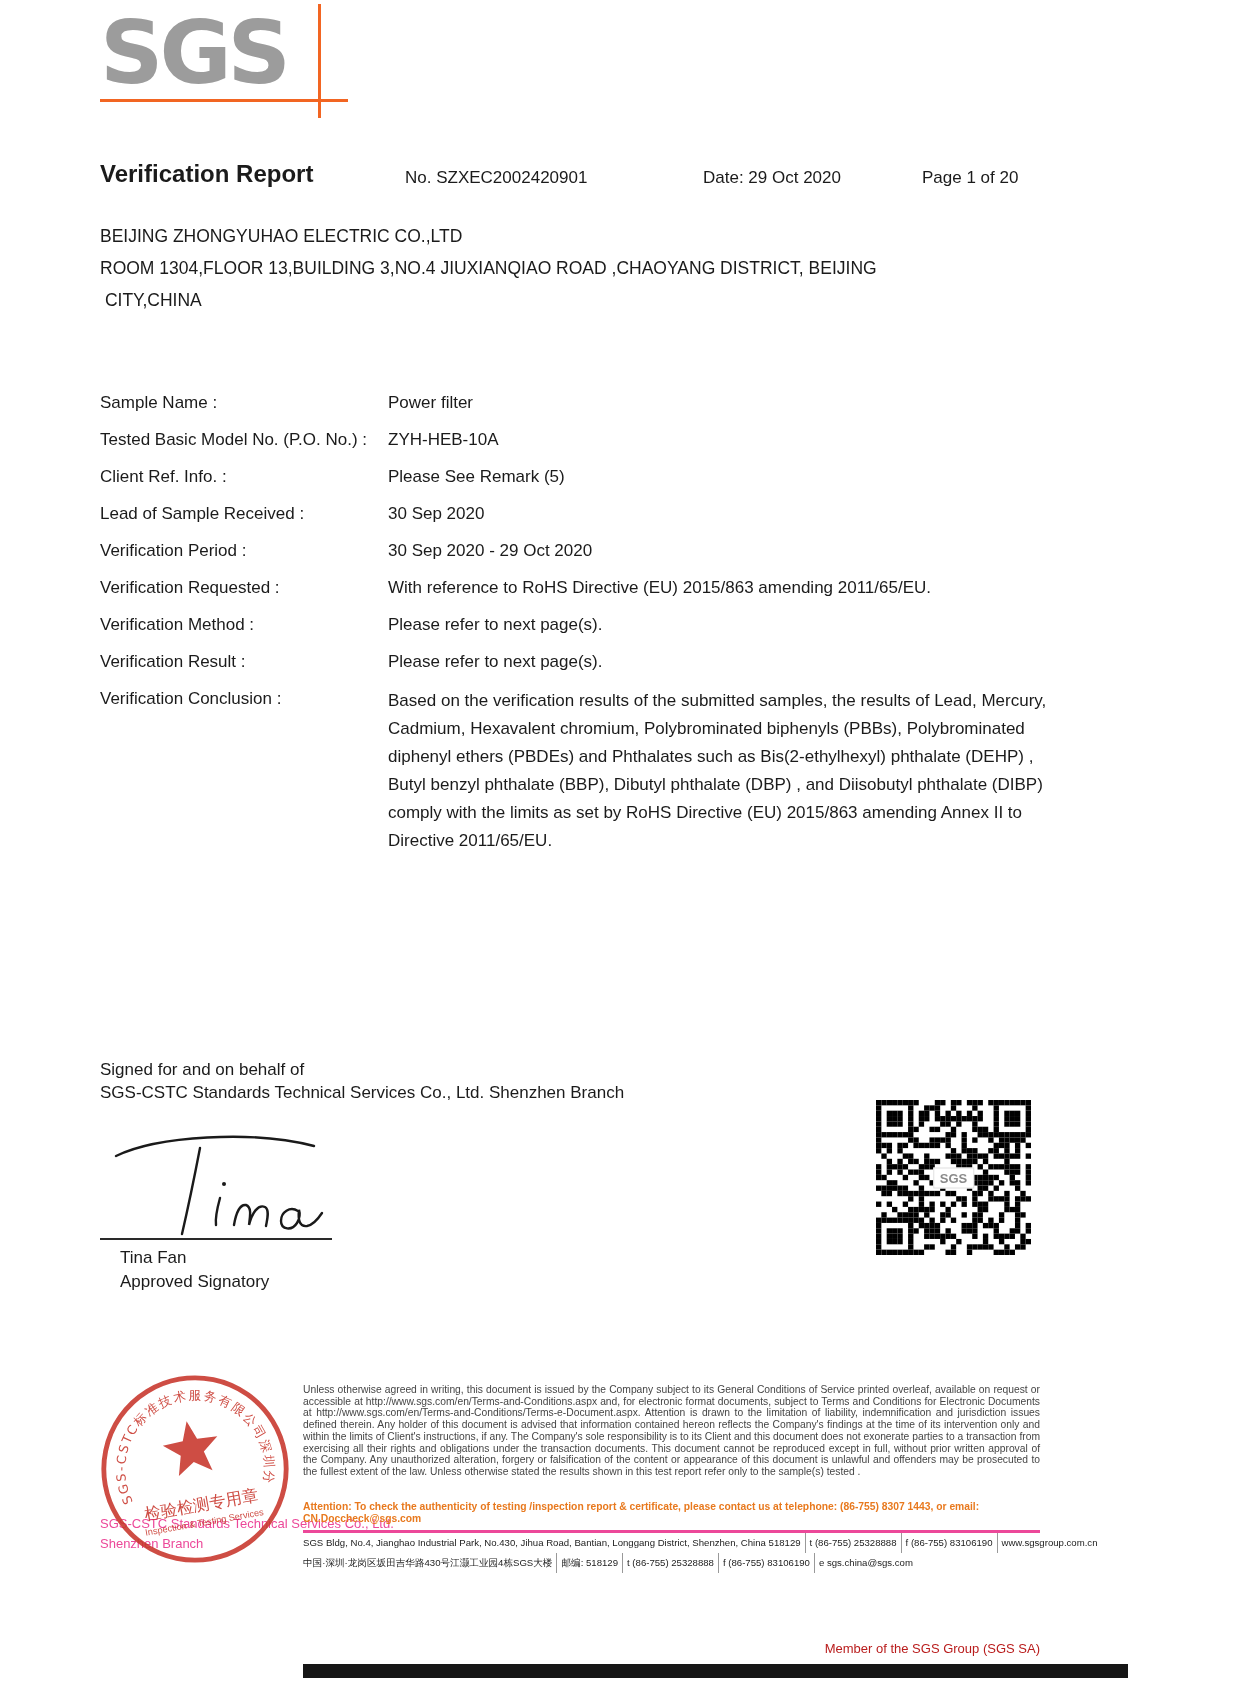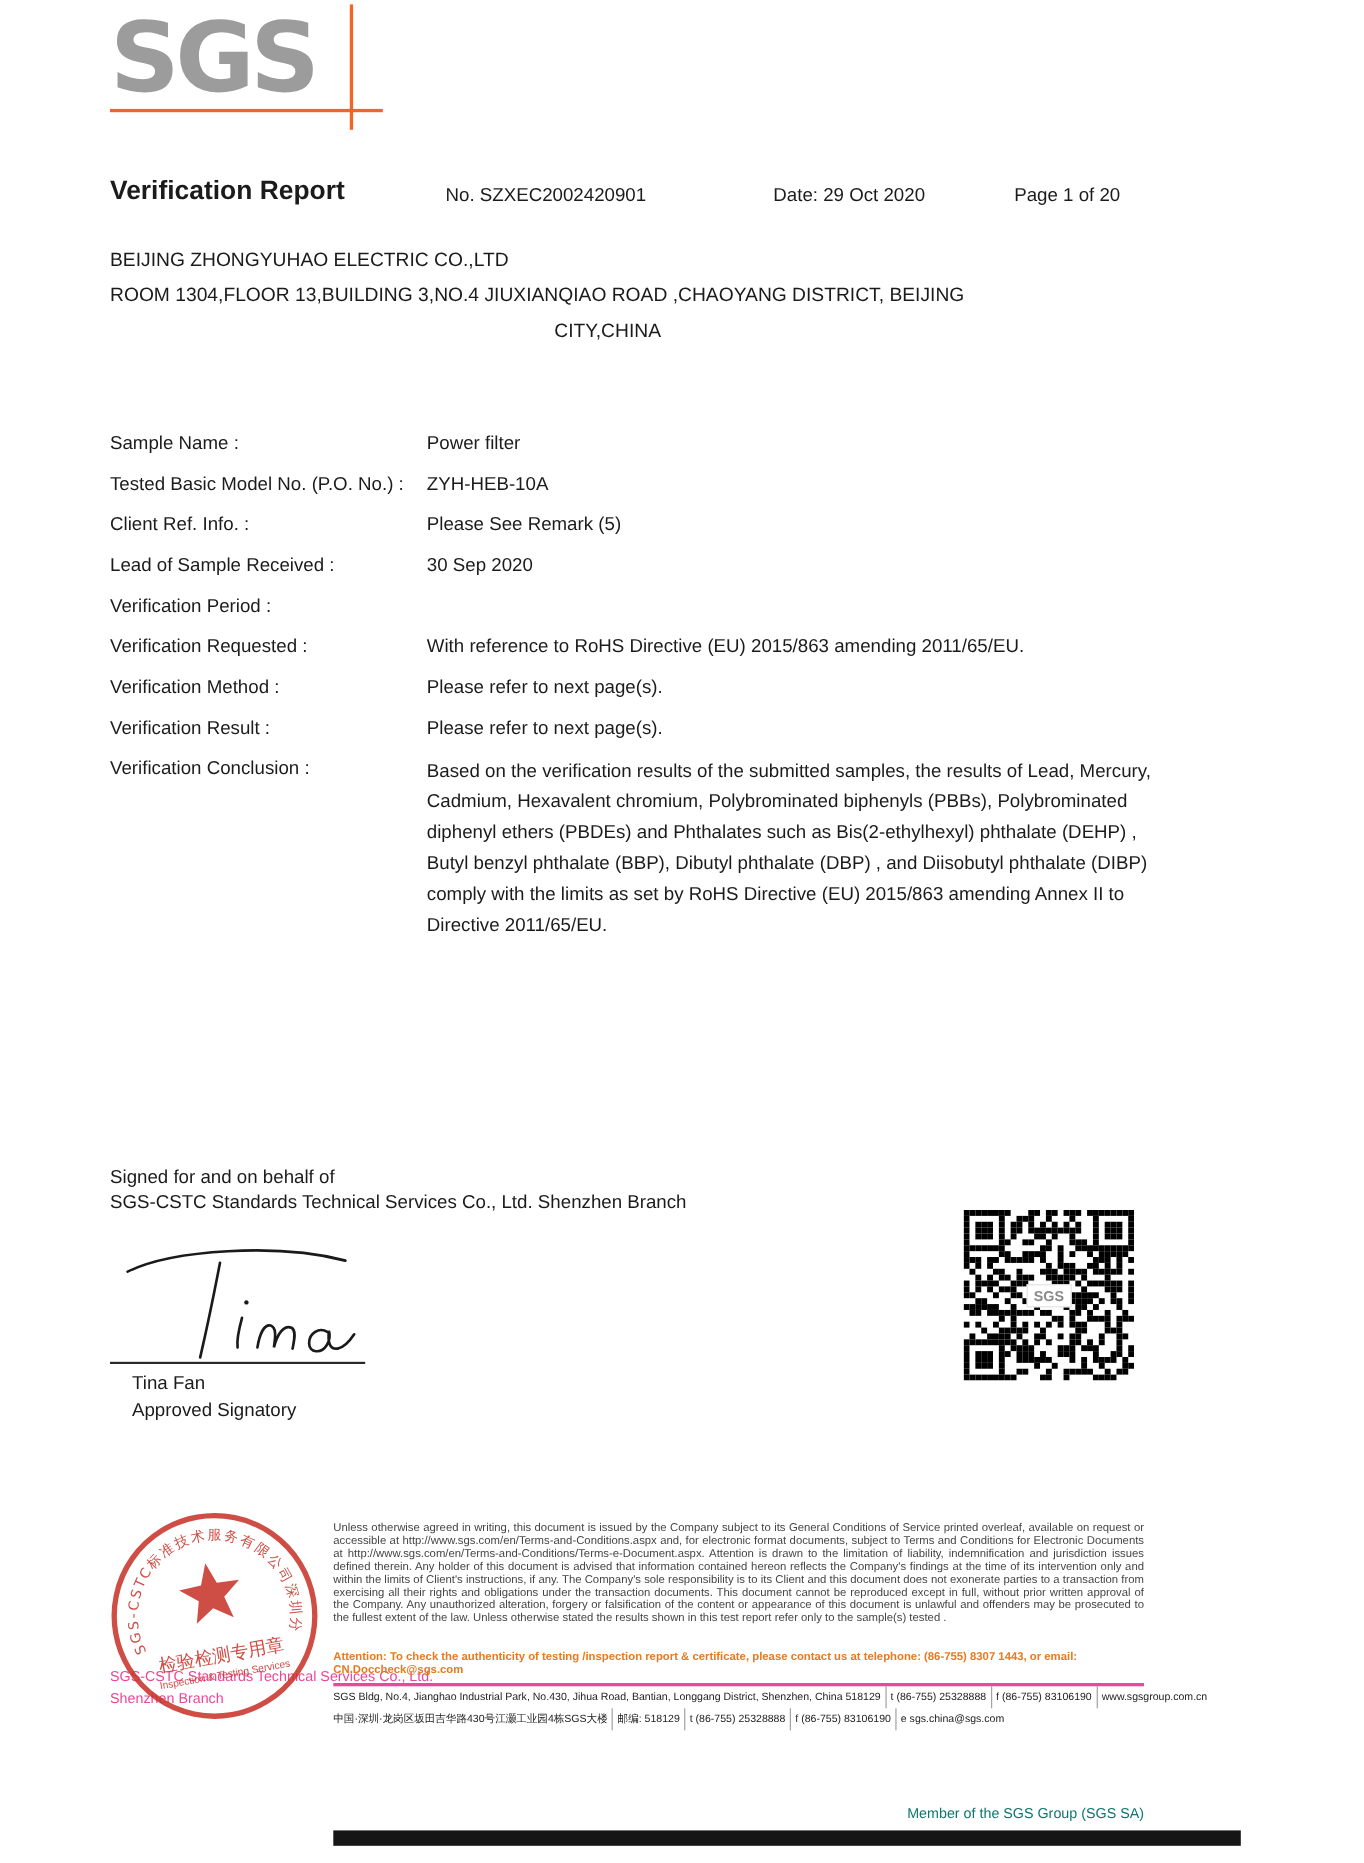--- a/index.html
+++ b/index.html
@@ -30,21 +30,21 @@
   .logo-hline { position: absolute; left: 0; top: 95px; width: 248px; height: 3px; background: #f26522; }
 
   
   .doc-title { position: absolute; left: 100px; top: 160px; font-size: 24px; font-weight: bold; margin: 0; }
   .report-no   { position: absolute; left: 405px; top: 168px; font-size: 17px; }
   .report-date { position: absolute; left: 703px; top: 168px; font-size: 17px; }
   .page-no     { position: absolute; left: 922px; top: 168px; font-size: 17px; }
 
   
   .client { position: absolute; left: 100px; top: 220px; width: 900px; font-size: 17.5px; line-height: 32px; }
-  .client .addr2 { white-space: pre-wrap; text-align: center; }
+  .client .addr2 { white-space: pre-wrap; }
 
   
   .fields { position: absolute; left: 100px; top: 391px; width: 952px; }
   .field-row { display: flex; margin-bottom: 13px; }
   .field-label { flex: 0 0 270px; margin-right: 18px; font-size: 17px; line-height: 24px; }
   .field-value { flex: 1; font-size: 17px; line-height: 24px; }
   .field-value.long { line-height: 28px; }
 
   
   .signed { position: absolute; left: 100px; top: 1058px; font-size: 17px; line-height: 23px; }
@@ -76,21 +76,21 @@
     font-size: 10.3px; line-height: 12.2px; color: #e8791e; font-weight: bold;
   }
   .contact-bar {
     position: absolute; left: 303px; top: 1530px; width: 737px;
     border-top: 3px solid #ec4899; font-size: 9.6px; color: #222;
   }
   .contact-row { display: flex; align-items: center; line-height: 20px; white-space: nowrap; }
   .contact-row span { padding: 0 4px; }
   .contact-row span:first-child { padding-left: 0; }
   .contact-row span + span { border-left: 1px solid #999; }
-  .member { position: absolute; left: 303px; top: 1641px; width: 737px; text-align: right; font-size: 13px; color: #0f766e; }
+  .member { position: absolute; left: 303px; top: 1641px; width: 737px; text-align: right; font-size: 13px; color: #b91c1c; }
   .bottom-bar { position: absolute; left: 303px; top: 1664px; width: 825px; height: 14px; background: #161616; }
 </style>
 </head>
 <body>
 
 <div class="page">
 
   <div class="logo">
     <div class="logo-text">SGS</div>
     <div class="logo-vline"></div>
@@ -120,20 +120,21 @@
     <div class="field-row">
       <div class="field-label">Client Ref. Info. :</div>
       <div class="field-value">Please See Remark (5)</div>
     </div>
     <div class="field-row">
       <div class="field-label">Lead of Sample Received :</div>
       <div class="field-value">30 Sep 2020</div>
     </div>
     <div class="field-row">
       <div class="field-label">Verification Period :</div>
+      <div class="field-value">30 Sep 2020 - 29 Oct 2020</div>
     </div>
     <div class="field-row">
       <div class="field-label">Verification Requested :</div>
       <div class="field-value">With reference to RoHS Directive (EU) 2015/863 amending 2011/65/EU.</div>
     </div>
     <div class="field-row">
       <div class="field-label">Verification Method :</div>
       <div class="field-value">Please refer to next page(s).</div>
     </div>
     <div class="field-row">

